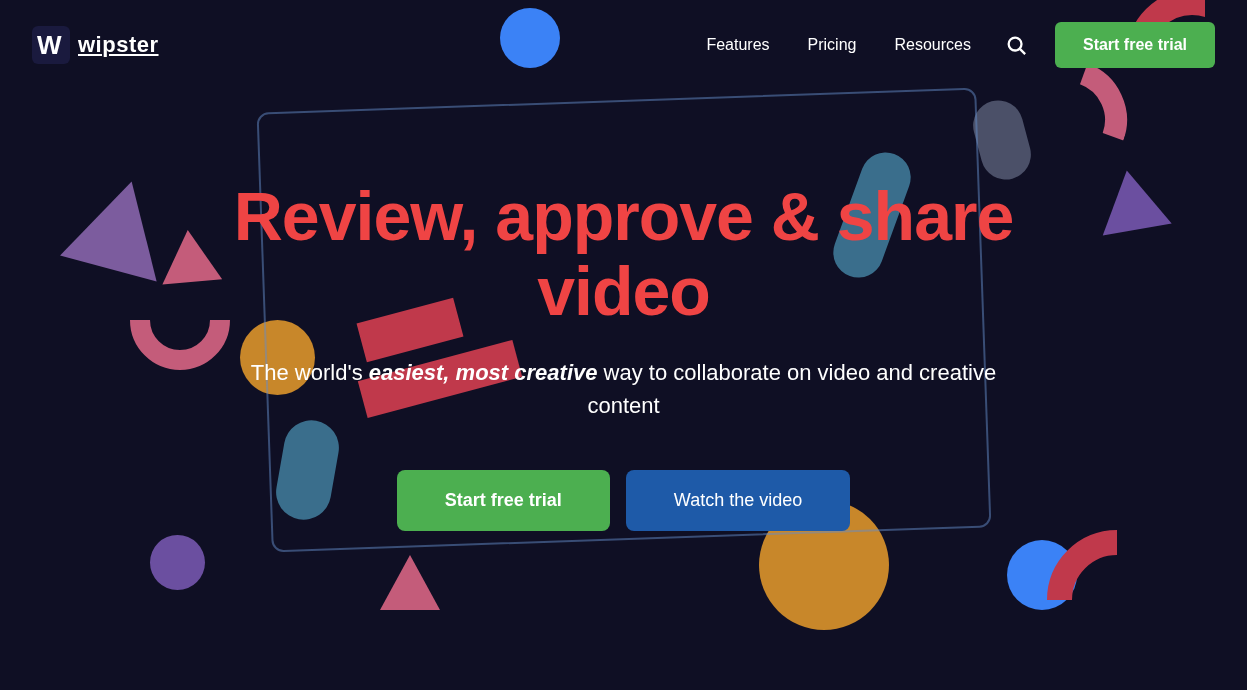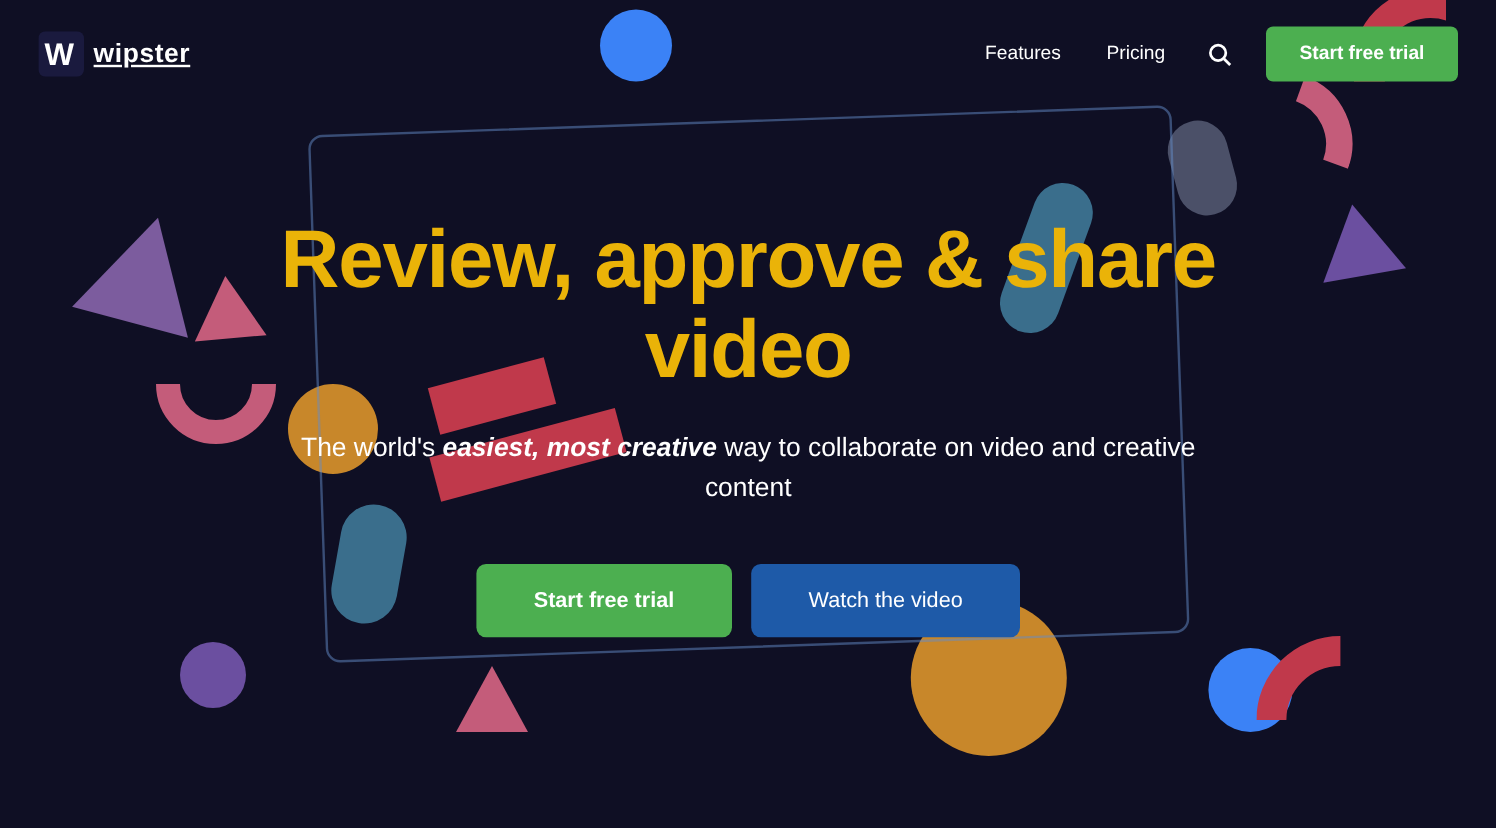--- a/index.html
+++ b/index.html
@@ -292,21 +292,21 @@
     .hero-content {
       position: relative;
       z-index: 5;
       text-align: center;
       max-width: 900px;
       padding: 0 40px;
       margin-top: 20px;
     }
 
     .hero-heading {
-      color: #eab308;
+      color: #ef4444;
       font-size: 68px;
       font-weight: 800;
       line-height: 1.1;
       margin-bottom: 28px;
       letter-spacing: -1px;
     }
 
     .hero-sub {
       color: #ffffff;
       font-size: 22px;
@@ -384,20 +384,21 @@
       <svg class="logo-w" viewBox="0 0 38 38" fill="none" xmlns="http://www.w3.org/2000/svg">
         <rect width="38" height="38" rx="6" fill="#1a1a3e"></rect>
         <text x="5" y="28" font-size="26" font-weight="900" fill="white" font-family="Arial">W</text>
       </svg>
       <span class="logo-text">wipster</span>
     </a>
 
     <div class="nav-links">
       <a class="nav-link" href="#">Features</a>
       <a class="nav-link" href="#">Pricing</a>
+      <a class="nav-link" href="#">Resources</a>
 
       <button class="search-icon-btn" aria-label="Search">
         <svg class="search-svg" viewBox="0 0 24 24">
           <circle cx="11" cy="11" r="7"></circle>
           <line x1="16.5" y1="16.5" x2="22" y2="22"></line>
         </svg>
       </button>
 
       <button class="cta-nav-btn">Start free trial</button>
     </div>

